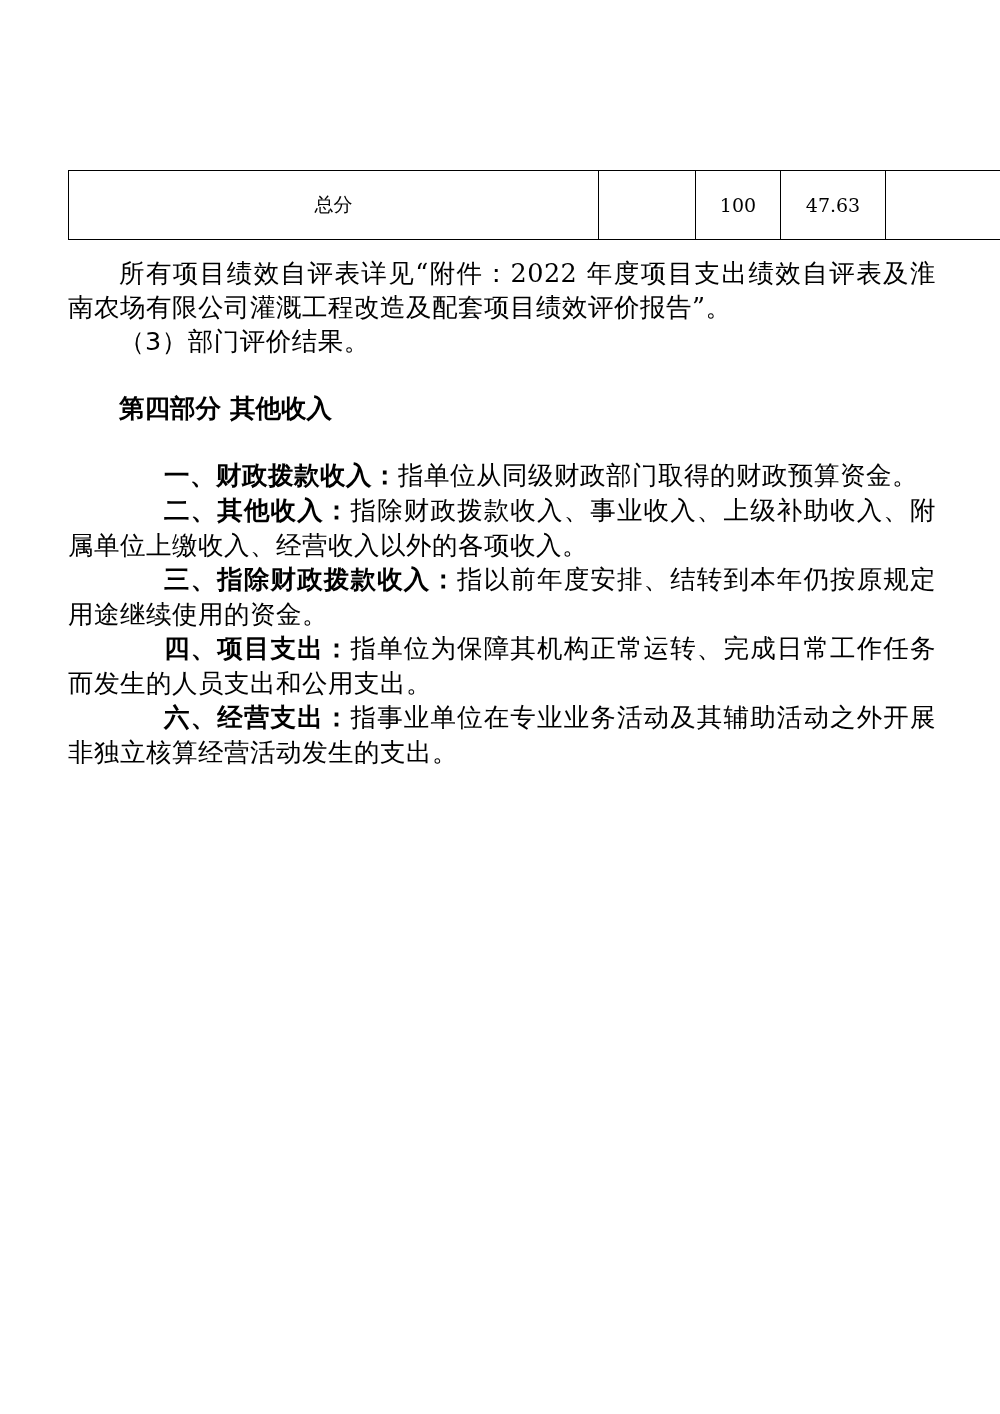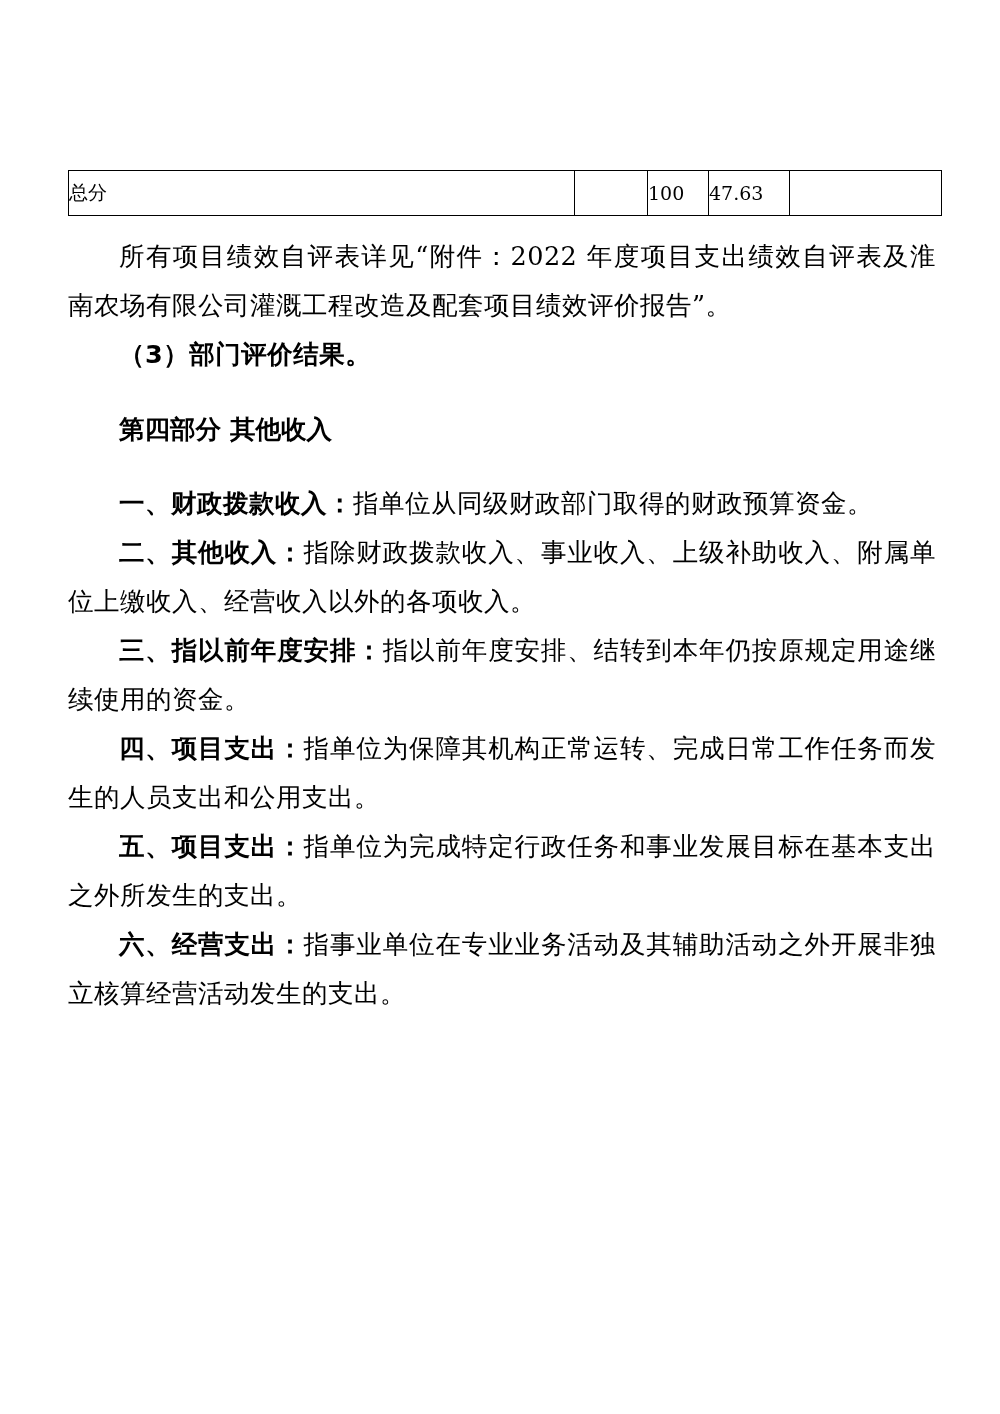--- a/index.html
+++ b/index.html
@@ -33,54 +33,56 @@
   table.score-table {
     border-collapse: collapse;
     width: 868px;
     table-layout: fixed;
   }
   table.score-table td {
     border: 1px solid #000000;
     height: 44px;
     font-size: 19px;
     font-family: "DejaVu Serif", "Liberation Serif", serif;
+    text-align: center;
     vertical-align: middle;
-    padding: 0;
+    padding: 12px;
   }
   td.c-label { width: 505px; }
   td.c-blank { width: 72px; }
   td.c-num1  { width: 60px; }
   td.c-num2  { width: 80px; }
   td.c-rest  { width: 151px; }
 
   
   .para {
     font-size: 25.5px;
-    line-height: 49px;
+    line-height: 34px;
     letter-spacing: 0.5px;
     text-align: justify;
     text-justify: inter-ideograph;
     margin: 0;
   }
   .indent { text-indent: 51px; }
   .blk {
     font-family: "DejaVu Sans", "Liberation Sans", sans-serif;
-    font-weight: bold;
+    font-weight: normal;
   }
   .gap-after-table { height: 16px; }
   .sec-title {
     font-size: 25.5px;
     line-height: 49px;
     text-indent: 51px;
     font-family: "DejaVu Sans", "Liberation Sans", sans-serif;
     font-weight: bold;
   }
   .heading-run {
-    font-family: Liberation Sans, sans-serif;
+    font-family: Liberation Serif, serif;
     font-weight: bold;
+    margin-left: 45px;
   }
 </style>
 </head>
 <body>
 
 <div class="page">
   <div class="content">
 
     <table class="score-table">
       <tbody>
@@ -100,22 +102,21 @@
 
     <p class="para indent blk">（3）部门评价结果。</p>
 
 
     <p class="sec-title">第四部分 其他收入</p>
 
     <p class="para indent"><span class="heading-run">一、财政拨款收入：</span><span>指单位从同级财政部门取得的财政预算资金。</span></p>
 
     <p class="para indent"><span class="heading-run">二、其他收入：</span><span>指除财政拨款收入、事业收入、上级补助收入、附属单位上缴收入、经营收入以外的各项收入。</span></p>
 
-    <p class="para indent"><span class="heading-run">三、指以前年度安排：</span><span>指以前年度安排、结转到本年仍按原规定用途继续使用的资金。</span></p>
+    <p class="para indent"><span class="heading-run">三、指除财政拨款收入：</span><span>指以前年度安排、结转到本年仍按原规定用途继续使用的资金。</span></p>
 
     <p class="para indent"><span class="heading-run">四、项目支出：</span><span>指单位为保障其机构正常运转、完成日常工作任务而发生的人员支出和公用支出。</span></p>
 
-    <p class="para indent"><span class="heading-run">五、项目支出：</span><span>指单位为完成特定行政任务和事业发展目标在基本支出之外所发生的支出。</span></p>
 
     <p class="para indent"><span class="heading-run">六、经营支出：</span><span>指事业单位在专业业务活动及其辅助活动之外开展非独立核算经营活动发生的支出。</span></p>
 
   </div>
 </div>
 
 </body></html>

